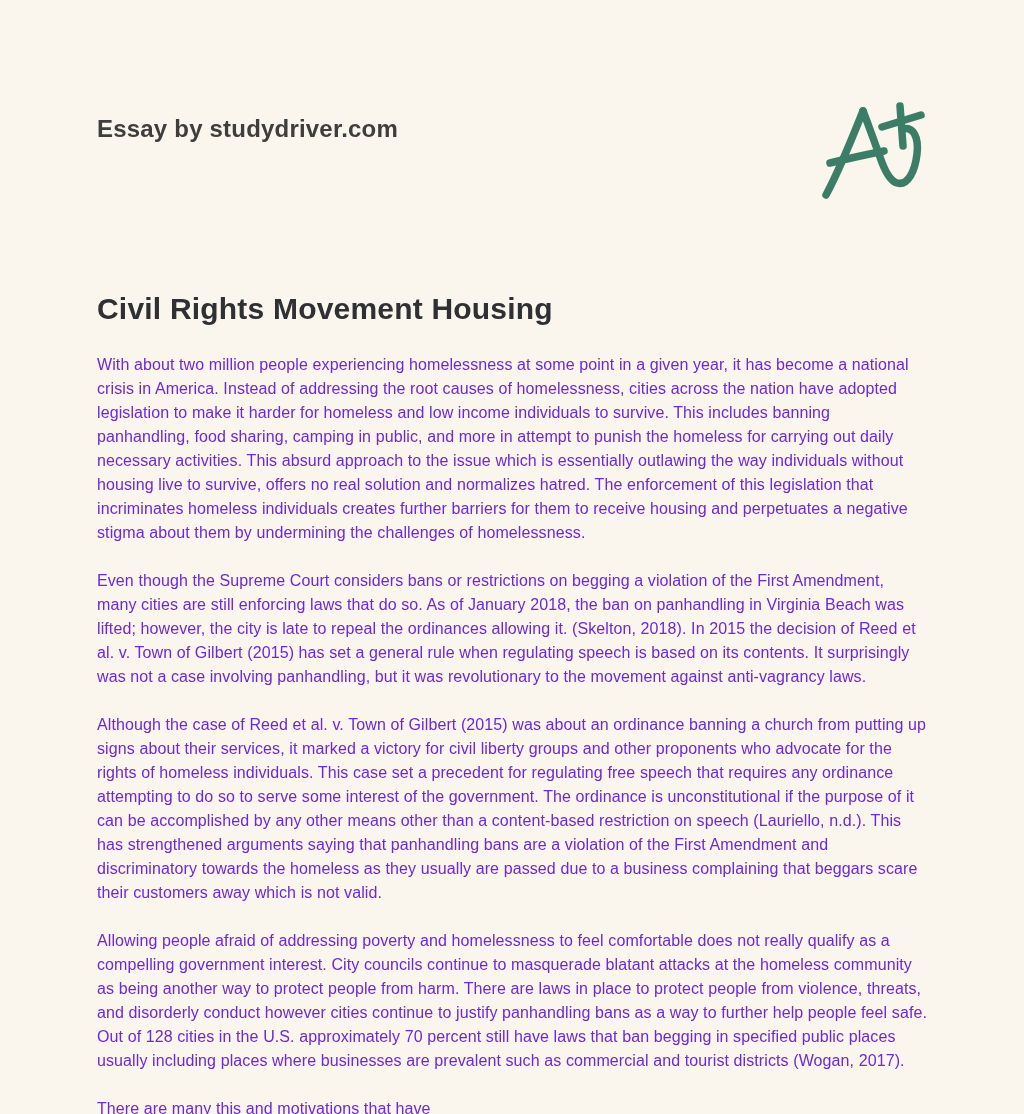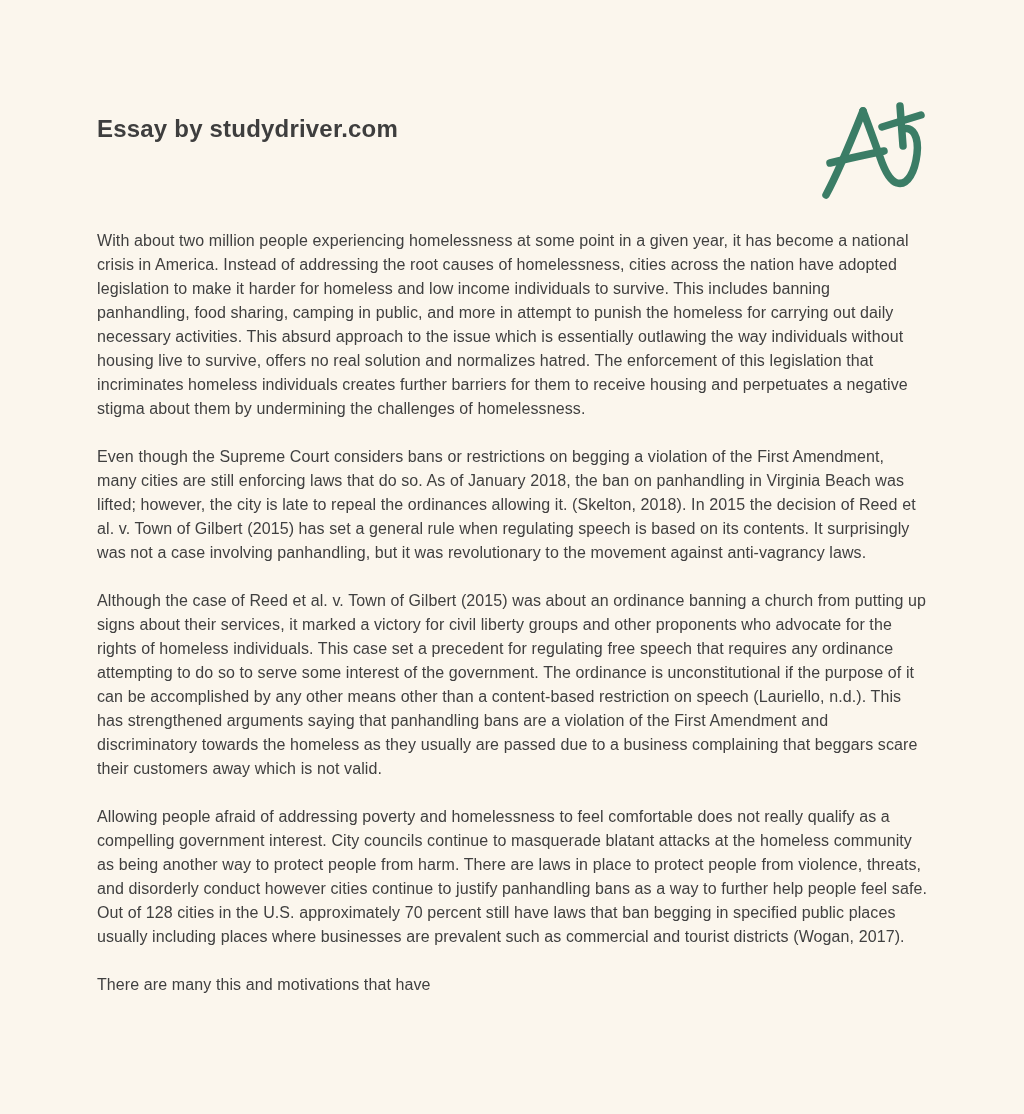--- a/index.html
+++ b/index.html
@@ -60,21 +60,21 @@
     font-size: 30px;
     line-height: 34px;
     font-weight: 700;
     color: #2F3033;
     letter-spacing: 0.2px;
   }
   .essay-body p {
     margin: 24px 0 0 0;
     font-size: 16px;
     line-height: 24px;
-    color: #404040;
+    color: #6d28d9;
     letter-spacing: 0.1px;
   }
   .essay-body p:first-of-type {
     margin-top: 27px;
   }
 </style>
 </head>
 <body>
 
 <div class="container">
@@ -96,20 +96,21 @@
 
           <path d="M78,4 C79,17 80,31 81,44"></path>
 
           <path d="M60,25 C73,21 86,17 99,13"></path>
         </g>
       </svg>
     </div>
   </header>
 
   <main>
+    <h2 class="essay-title">Civil Rights Movement Housing</h2>
 
     <div class="essay-body">
       <p>With about two million people experiencing homelessness at some point in a given year, it has become a national crisis in America. Instead of addressing the root causes of homelessness, cities across the nation have adopted legislation to make it harder for homeless and low income individuals to survive. This includes banning panhandling, food sharing, camping in public, and more in attempt to punish the homeless for carrying out daily necessary activities. This absurd approach to the issue which is essentially outlawing the way individuals without housing live to survive, offers no real solution and normalizes hatred. The enforcement of this legislation that incriminates homeless individuals creates further barriers for them to receive housing and perpetuates a negative stigma about them by undermining the challenges of homelessness.</p>
       <p>Even though the Supreme Court considers bans or restrictions on begging a violation of the First Amendment, many cities are still enforcing laws that do so. As of January 2018, the ban on panhandling in Virginia Beach was lifted; however, the city is late to repeal the ordinances allowing it. (Skelton, 2018). In 2015 the decision of Reed et al. v. Town of Gilbert (2015) has set a general rule when regulating speech is based on its contents. It surprisingly was not a case involving panhandling, but it was revolutionary to the movement against anti-vagrancy laws.</p>
       <p>Although the case of Reed et al. v. Town of Gilbert (2015) was about an ordinance banning a church from putting up signs about their services, it marked a victory for civil liberty groups and other proponents who advocate for the rights of homeless individuals. This case set a precedent for regulating free speech that requires any ordinance attempting to do so to serve some interest of the government. The ordinance is unconstitutional if the purpose of it can be accomplished by any other means other than a content-based restriction on speech (Lauriello, n.d.). This has strengthened arguments saying that panhandling bans are a violation of the First Amendment and discriminatory towards the homeless as they usually are passed due to a business complaining that beggars scare their customers away which is not valid.</p>
       <p>Allowing people afraid of addressing poverty and homelessness to feel comfortable does not really qualify as a compelling government interest. City councils continue to masquerade blatant attacks at the homeless community as being another way to protect people from harm. There are laws in place to protect people from violence, threats, and disorderly conduct however cities continue to justify panhandling bans as a way to further help people feel safe. Out of 128 cities in the U.S. approximately 70 percent still have laws that ban begging in specified public places usually including places where businesses are prevalent such as commercial and tourist districts (Wogan, 2017).</p>
       <p>There are many this and motivations that have</p>
     </div>
   </main>
 

